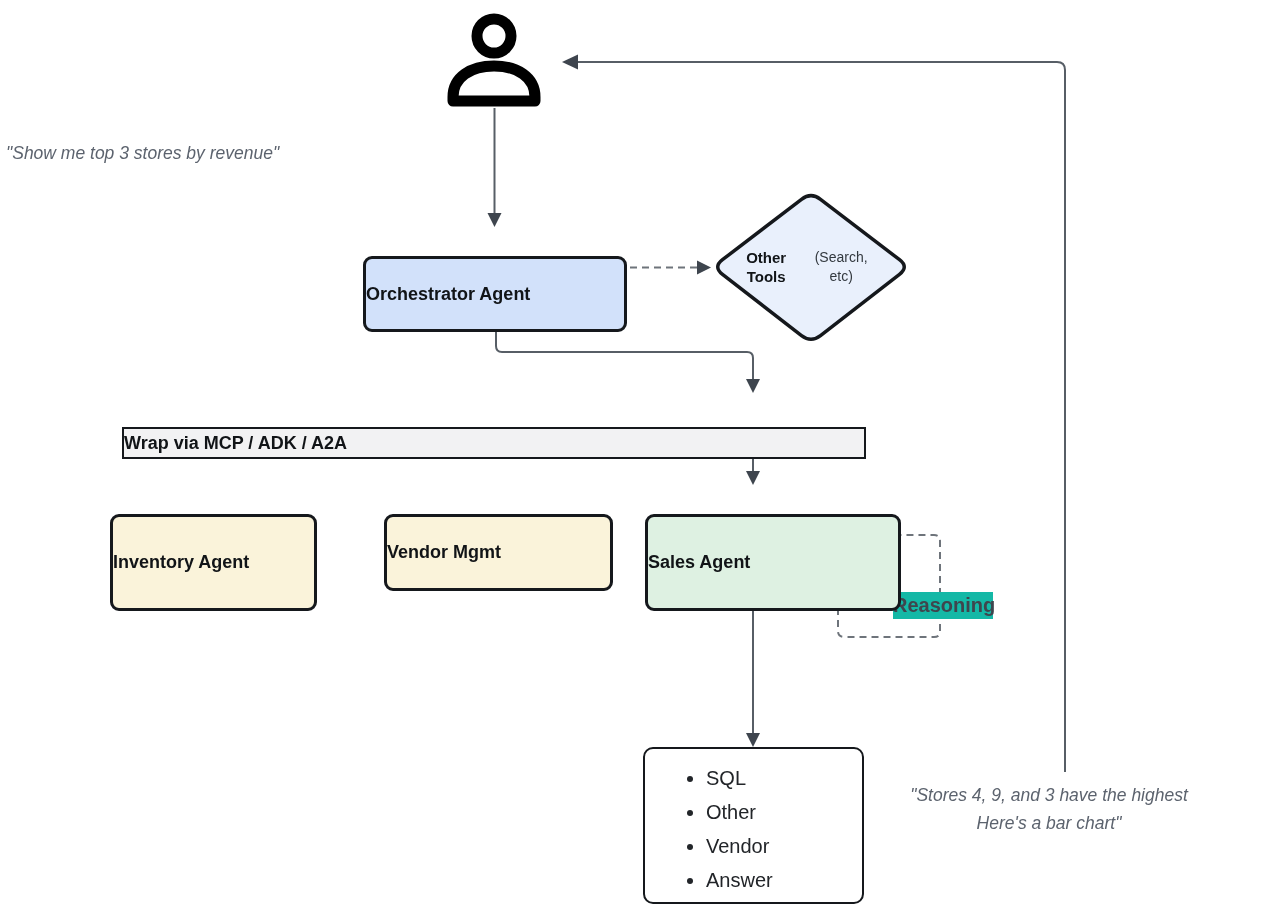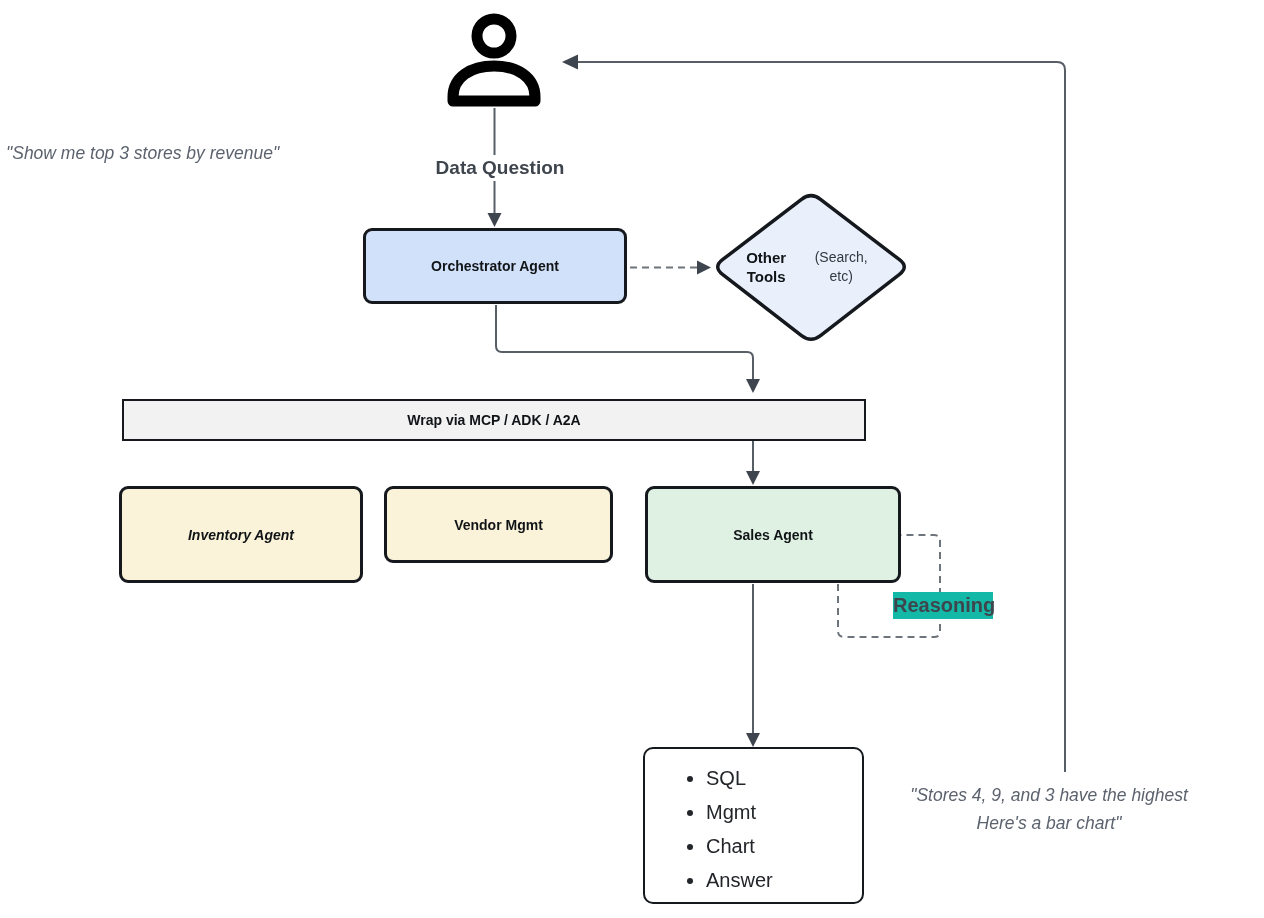--- a/index.html
+++ b/index.html
@@ -21,28 +21,28 @@
   html,body{margin:0;padding:0;background:#fff;}
   #canvas{
     position:relative;width:1264px;height:918px;background:#fff;
     font-family:"Liberation Sans", sans-serif;overflow:hidden;
   }
   #wires{position:absolute;left:0;top:0;width:1264px;height:918px;}
   .solid{stroke:var(--line);stroke-width:2;fill:none;}
   .dashed{stroke:var(--dash);stroke-width:2;fill:none;stroke-dasharray:7 5;}
   .head{fill:var(--arrow);stroke:none;}
   .node{
-    position:absolute;display:flex;align-items:center;justify-content:center;
+    position:absolute;display:flex;align-items:center;justify-content:flex-start;
     border:3px solid var(--border);border-radius:9px;
-    font-weight:bold;font-size:14px;color:var(--node-text);
-    box-sizing:border-box;text-align:center;
+    font-weight:bold;font-size:18px;color:var(--node-text);
+    box-sizing:border-box;text-align:center;margin-top:28px;
   }
   .node-orchestrator{left:363px;top:228px;width:264px;height:76px;background:var(--blue);}
-  .node-wrap{left:122px;top:399px;width:744px;height:42px;background:var(--gray-bar);border-width:2.5px;border-radius:0;}
-  .node-inventory{left:119px;top:486px;width:244px;height:97px;background:var(--cream);font-style:italic;}
+  .node-wrap{left:122px;top:399px;width:744px;height:32px;background:var(--gray-bar);border-width:2.5px;border-radius:0;}
+  .node-inventory{left:110px;top:486px;width:207px;height:97px;background:var(--cream);}
   .node-vendor{left:384px;top:486px;width:229px;height:77px;background:var(--cream);}
   .node-sales{left:645px;top:486px;width:256px;height:97px;background:var(--green);}
   .node-output{
     position:absolute;left:643px;top:747px;width:221px;height:157px;background:var(--white);
     border:2.5px solid var(--border);border-radius:10px;box-sizing:border-box;
   }
   .node-output ul{margin:12px 0 0 0;padding-left:61px;}
   .node-output li{
     font-size:20px;color:var(--bullet-text);line-height:34px;list-style:disc;
   }
@@ -119,21 +119,20 @@
       <polygon class="head" points="562,62 578,54.5 578,69.5"></polygon>
     </g>
   </svg>
 
   <div class="quote quote-left">"Show me top 3 stores by revenue"</div>
   <div class="quote quote-right">
     <div>"Stores 4, 9, and 3 have the highest</div>
     <div>Here's a bar chart"</div>
   </div>
 
-  <div class="flow-label lbl-question">Data Question</div>
   <div class="lbl-reasoning">Reasoning</div>
 
   <div class="node node-orchestrator">
     <span>Orchestrator Agent</span>
   </div>
 
   <div class="diamond-label">
     <div class="diamond-title">Other Tools</div>
     <div class="diamond-sub">(Search, etc)</div>
   </div>
@@ -150,19 +149,19 @@
     <span>Vendor Mgmt</span>
   </div>
 
   <div class="node node-sales">
     <span>Sales Agent</span>
   </div>
 
   <div class="node-output">
     <ul>
       <li>SQL</li>
-      <li>Mgmt</li>
-      <li>Chart</li>
+      <li>Other</li>
+      <li>Vendor</li>
       <li>Answer</li>
     </ul>
   </div>
 
 </div>
 
 </body></html>

